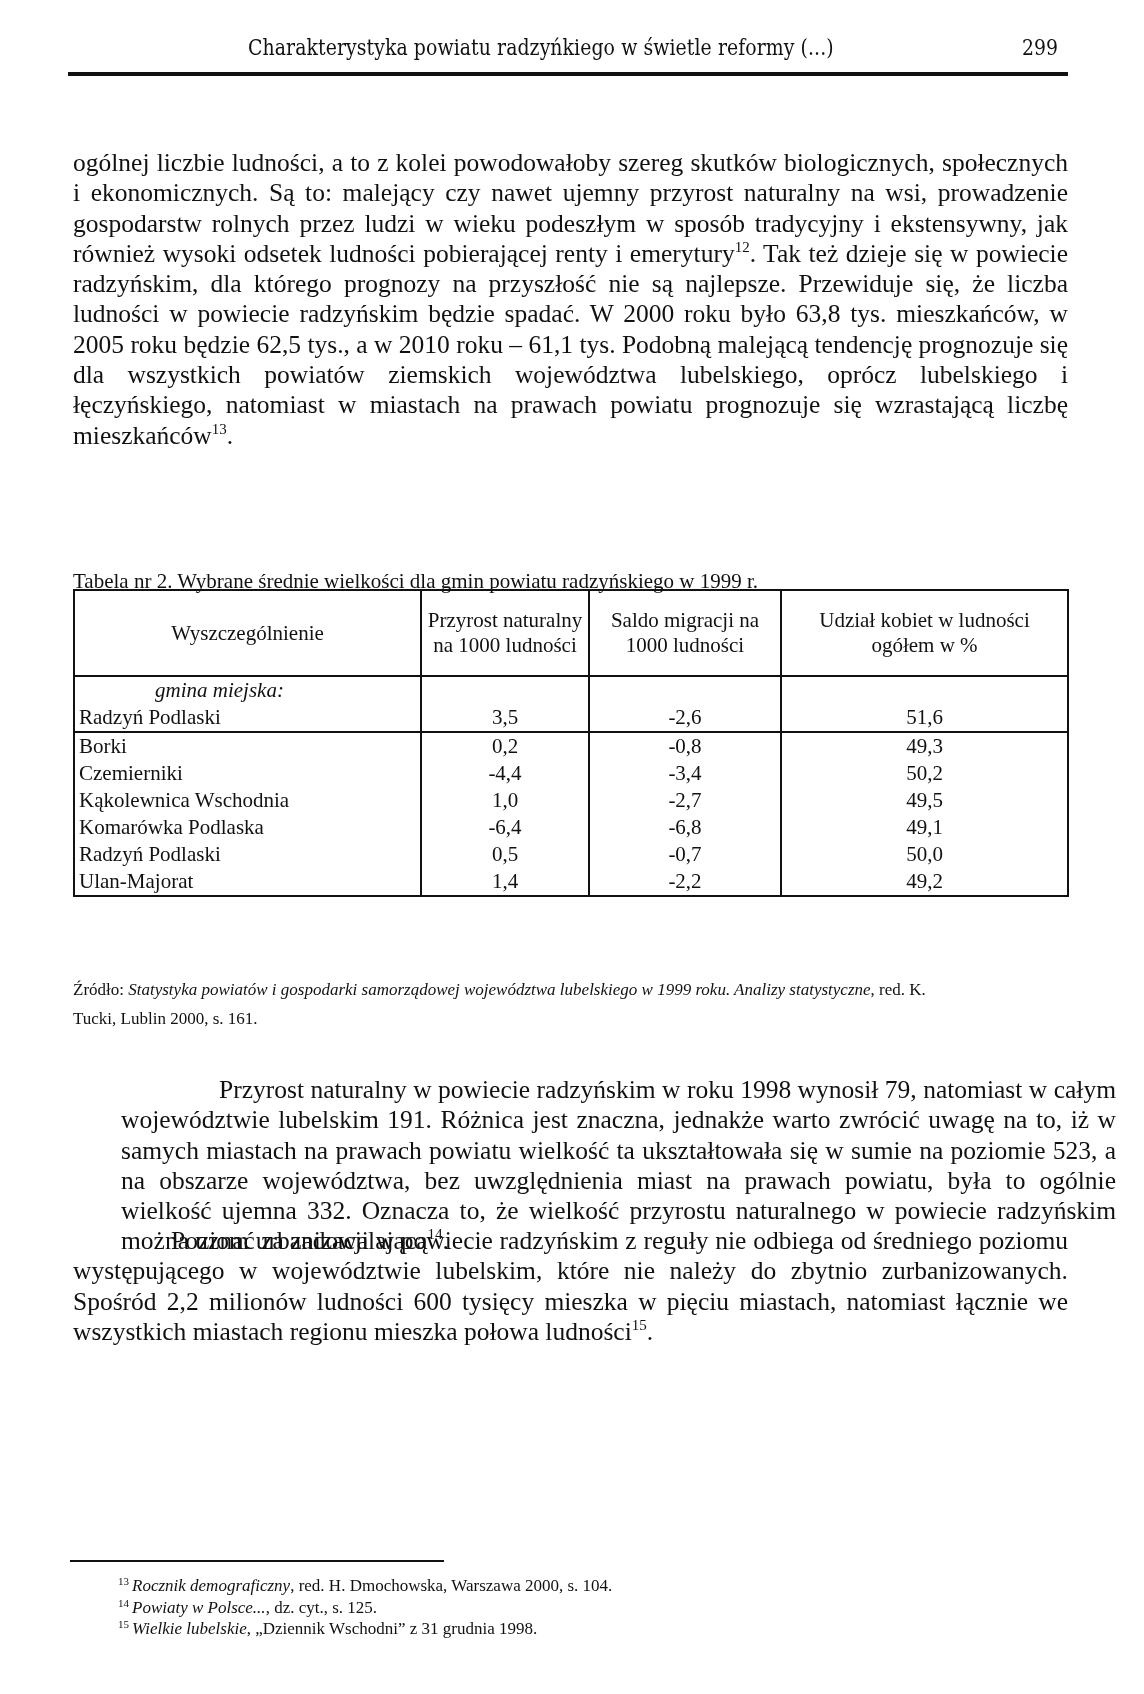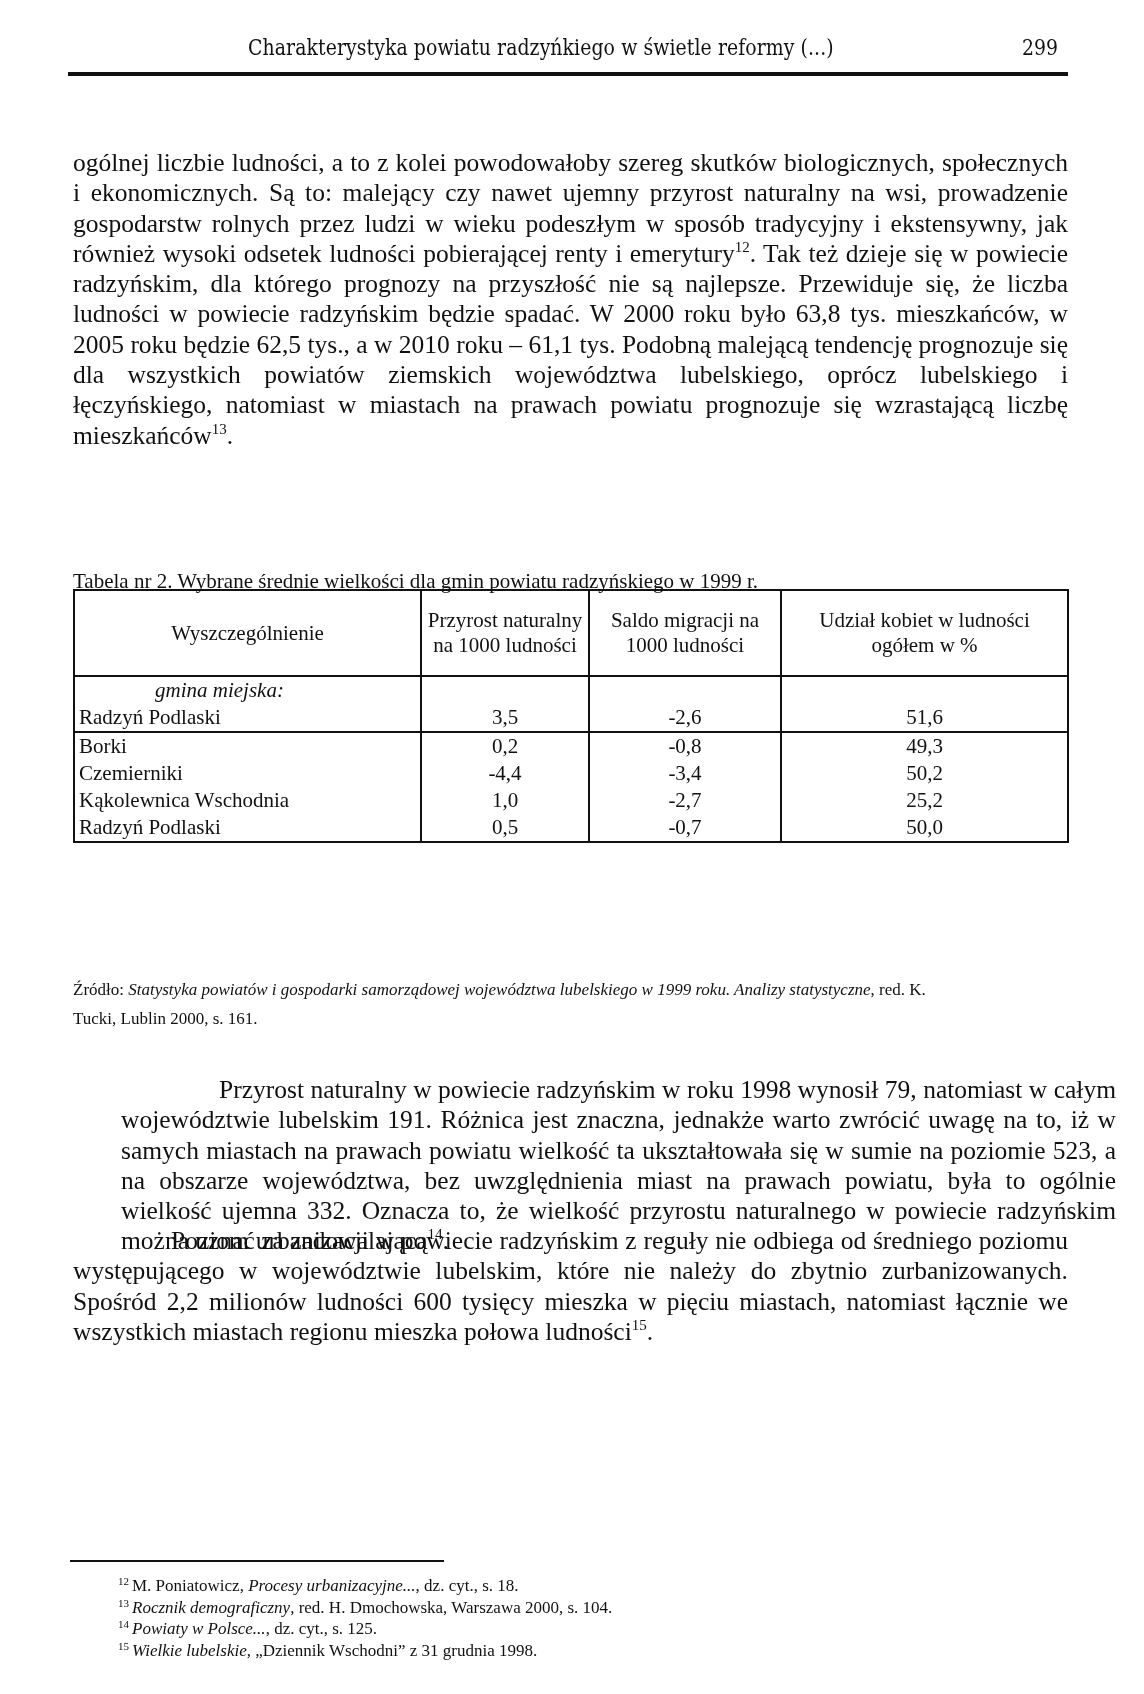--- a/index.html
+++ b/index.html
@@ -112,37 +112,48 @@
       <tr>
         <td class="name">Czemierniki</td>
         <td class="num">-4,4</td>
         <td class="num">-3,4</td>
         <td class="num">50,2</td>
       </tr>
       <tr>
         <td class="name">Kąkolewnica Wschodnia</td>
         <td class="num">1,0</td>
         <td class="num">-2,7</td>
-        <td class="num">25,2</td>
+        <td class="num">49,5</td>
+      </tr>
+      <tr>
+        <td class="name">Komarówka Podlaska</td>
+        <td class="num">-6,4</td>
+        <td class="num">-6,8</td>
+        <td class="num">49,1</td>
       </tr>
       <tr>
         <td class="name">Radzyń Podlaski</td>
         <td class="num">0,5</td>
         <td class="num">-0,7</td>
         <td class="num">50,0</td>
+      </tr>
+      <tr>
+        <td class="name">Ulan-Majorat</td>
+        <td class="num">1,4</td>
+        <td class="num">-2,2</td>
+        <td class="num">49,2</td>
       </tr>
     </tbody>
 </table>
 
 <div class="source-note"><span>Źródło: </span><i>Statystyka powiatów i gospodarki samorządowej województwa lubelskiego w 1999 roku. Analizy statystyczne</i><span>, red. K. Tucki, Lublin 2000, s. 161.</span></div>
 
 <div class="para p2"><span>Przyrost naturalny w powiecie radzyńskim w roku 1998 wynosił 79, natomiast w całym województwie lubelskim 191. Różnica jest znaczna, jednakże warto zwrócić uwagę na to, iż w samych miastach na prawach powiatu wielkość ta ukształtowała się w sumie na poziomie 523, a na obszarze województwa, bez uwzględnienia miast na prawach powiatu, była to ogólnie wielkość ujemna 332. Oznacza to, że wielkość przyrostu naturalnego w powiecie radzyńskim można uznać za zadowalającą</span><sup>14</sup><span>.</span></div>
 
 <div class="para p3"><span>Poziom urbanizacji w powiecie radzyńskim z reguły nie odbiega od średniego poziomu występującego w województwie lubelskim, które nie należy do zbytnio zurbanizowanych. Spośród 2,2 milionów ludności 600 tysięcy mieszka w pięciu miastach, natomiast łącznie we wszystkich miastach regionu mieszka połowa ludności</span><sup>15</sup><span>.</span></div>
 
 <div class="footnote-rule"></div>
 
 <div class="footnotes">
-  <div class="footnote"><sup>12</sup><span>M. Poniatowicz, </span><i>Procesy urbanizacyjne...</i><span>, dz. cyt., s. 18.</span></div>
   <div class="footnote"><sup>13</sup><span></span><i>Rocznik demograficzny</i><span>, red. H. Dmochowska, Warszawa 2000, s. 104.</span></div>
   <div class="footnote"><sup>14</sup><span></span><i>Powiaty w Polsce...</i><span>, dz. cyt., s. 125.</span></div>
   <div class="footnote"><sup>15</sup><span></span><i>Wielkie lubelskie</i><span>, „Dziennik Wschodni” z 31 grudnia 1998.</span></div>
 </div>
 
 </body></html>

